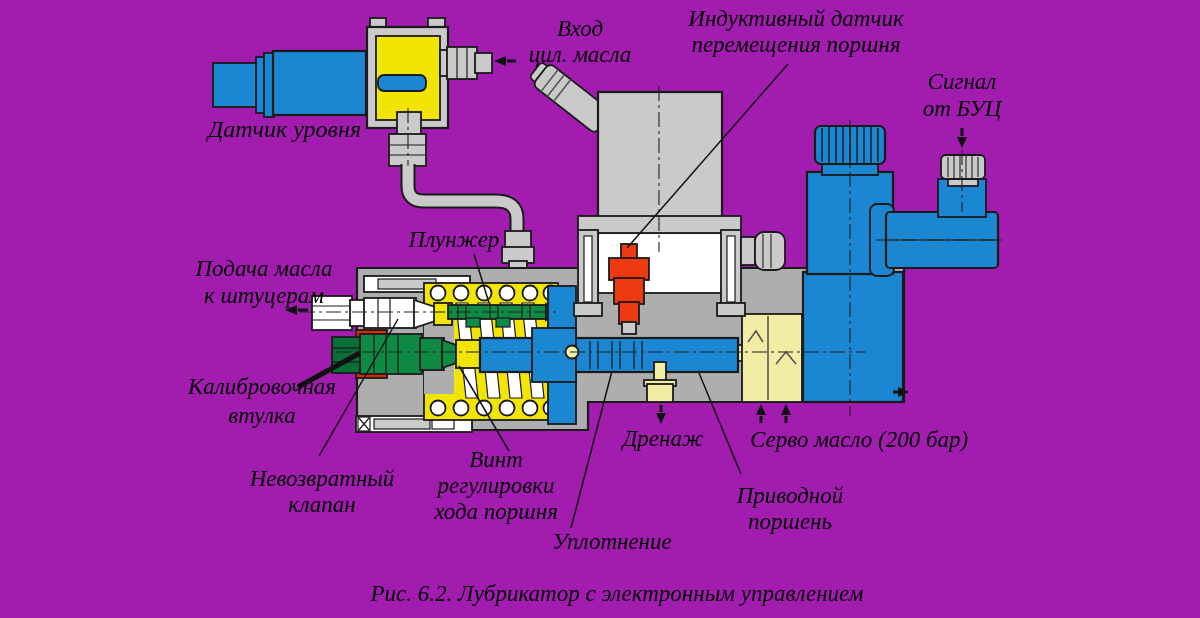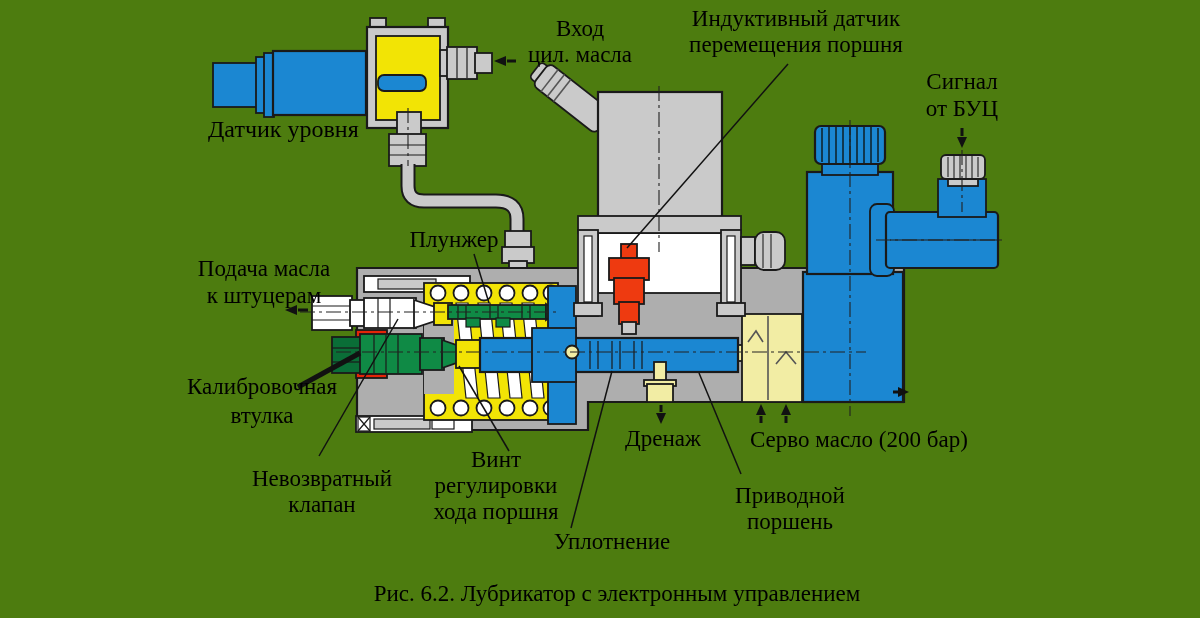--- a/index.html
+++ b/index.html
@@ -1,16 +1,16 @@
 <!DOCTYPE html>
 <html style="--c-blue: #1b87d2; --c-yellow: #f2e405; --c-pale: #f2eda4; --c-green: #0f8a45; --c-dark_green: #0a6e37; --c-red: #ee3a10; --c-red_seal: #e42508; --c-body_gray: #aeaeae; --c-light_gray: #cacaca; --c-outline: #1a1a1a;"><head>
 <meta charset="utf-8">
 <style>
   html,body{margin:0;padding:0;background:#fff;}
-  .stage{position:relative;width:1200px;height:618px;background:#4d7c0f;overflow:hidden;}
+  .stage{position:relative;width:1200px;height:618px;background:#a21caf;overflow:hidden;font-style:italic;}
   svg{display:block;}
   .lbl{font-family:"Liberation Serif",serif;font-size:23px;fill:#000;}
   .lbl24{font-size:24px;}
   .mid{text-anchor:middle;}
   .ol{stroke:#1a1a1a;stroke-width:1.8;}
   .ol2{stroke:#1a1a1a;stroke-width:2.2;}
   .thin{stroke:#1a1a1a;stroke-width:1.2;fill:none;}
   .rib{stroke:#10384f;stroke-width:2;fill:none;}
   .ribg{stroke:#555;stroke-width:1.6;fill:none;}
   .ldr{stroke:#111;stroke-width:1.5;fill:none;}

